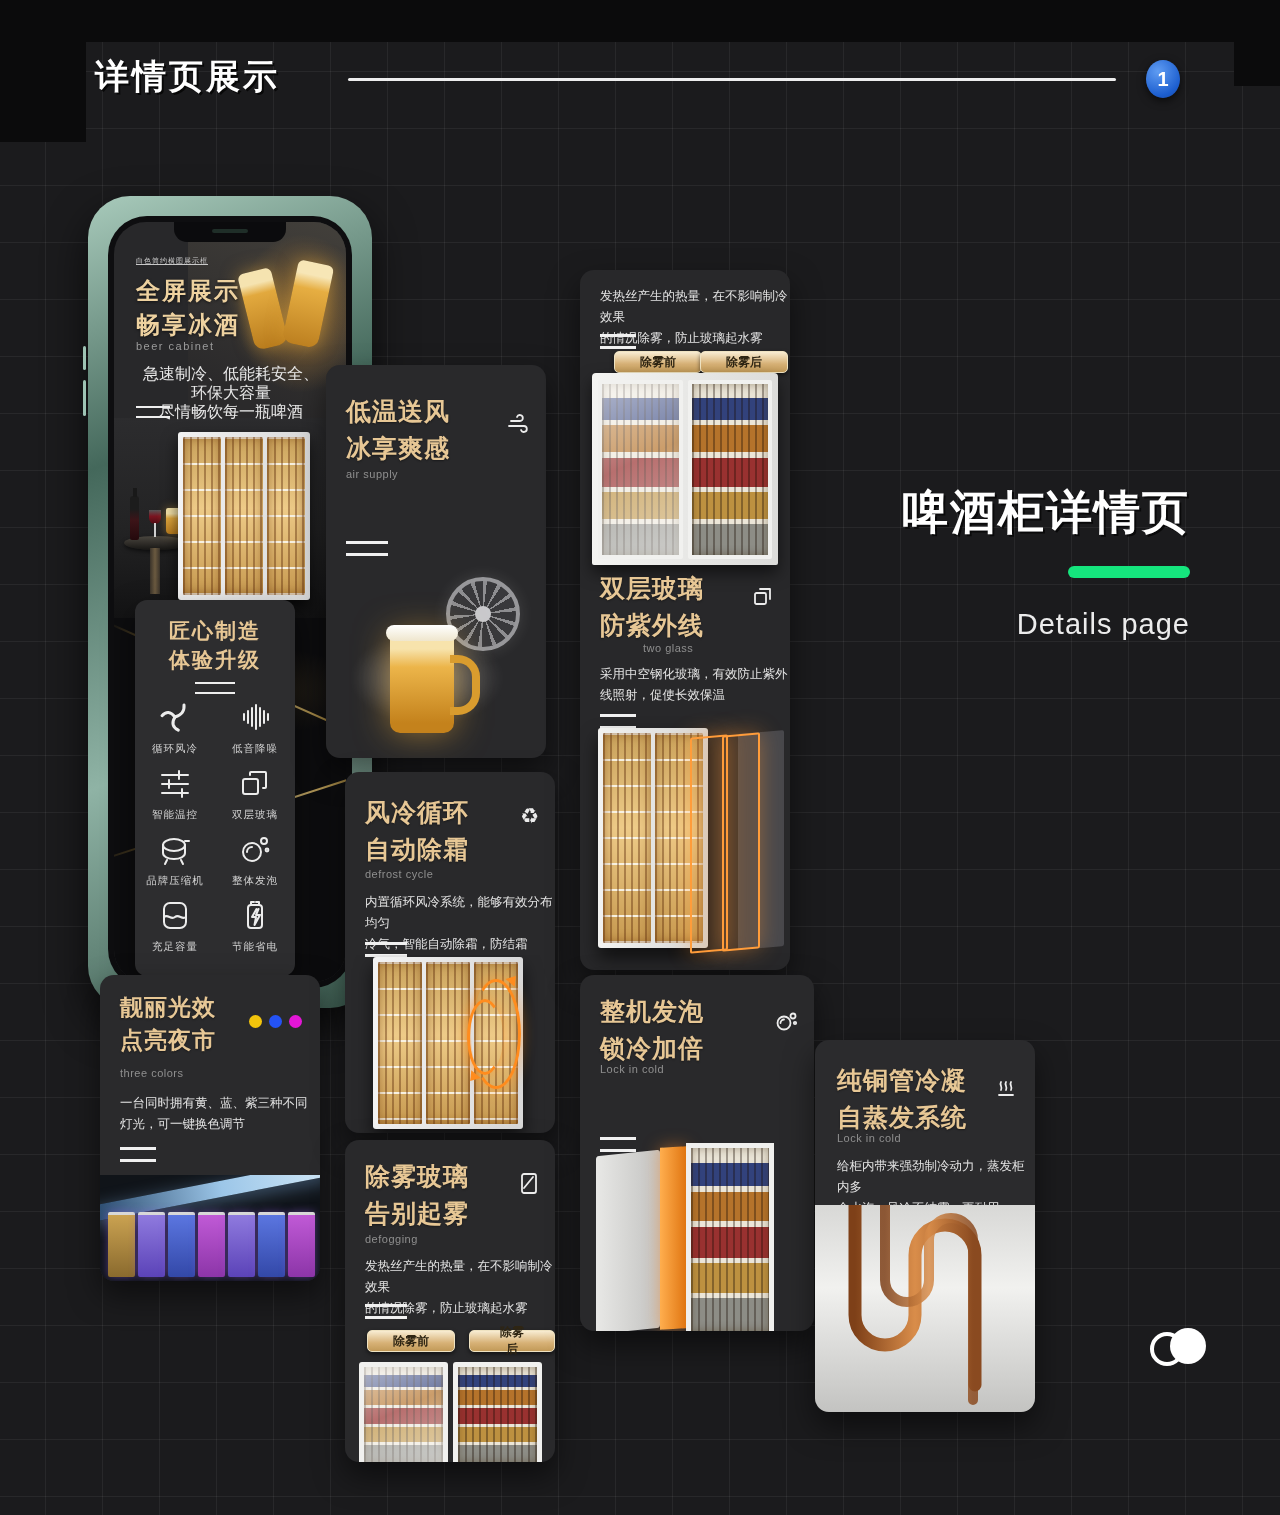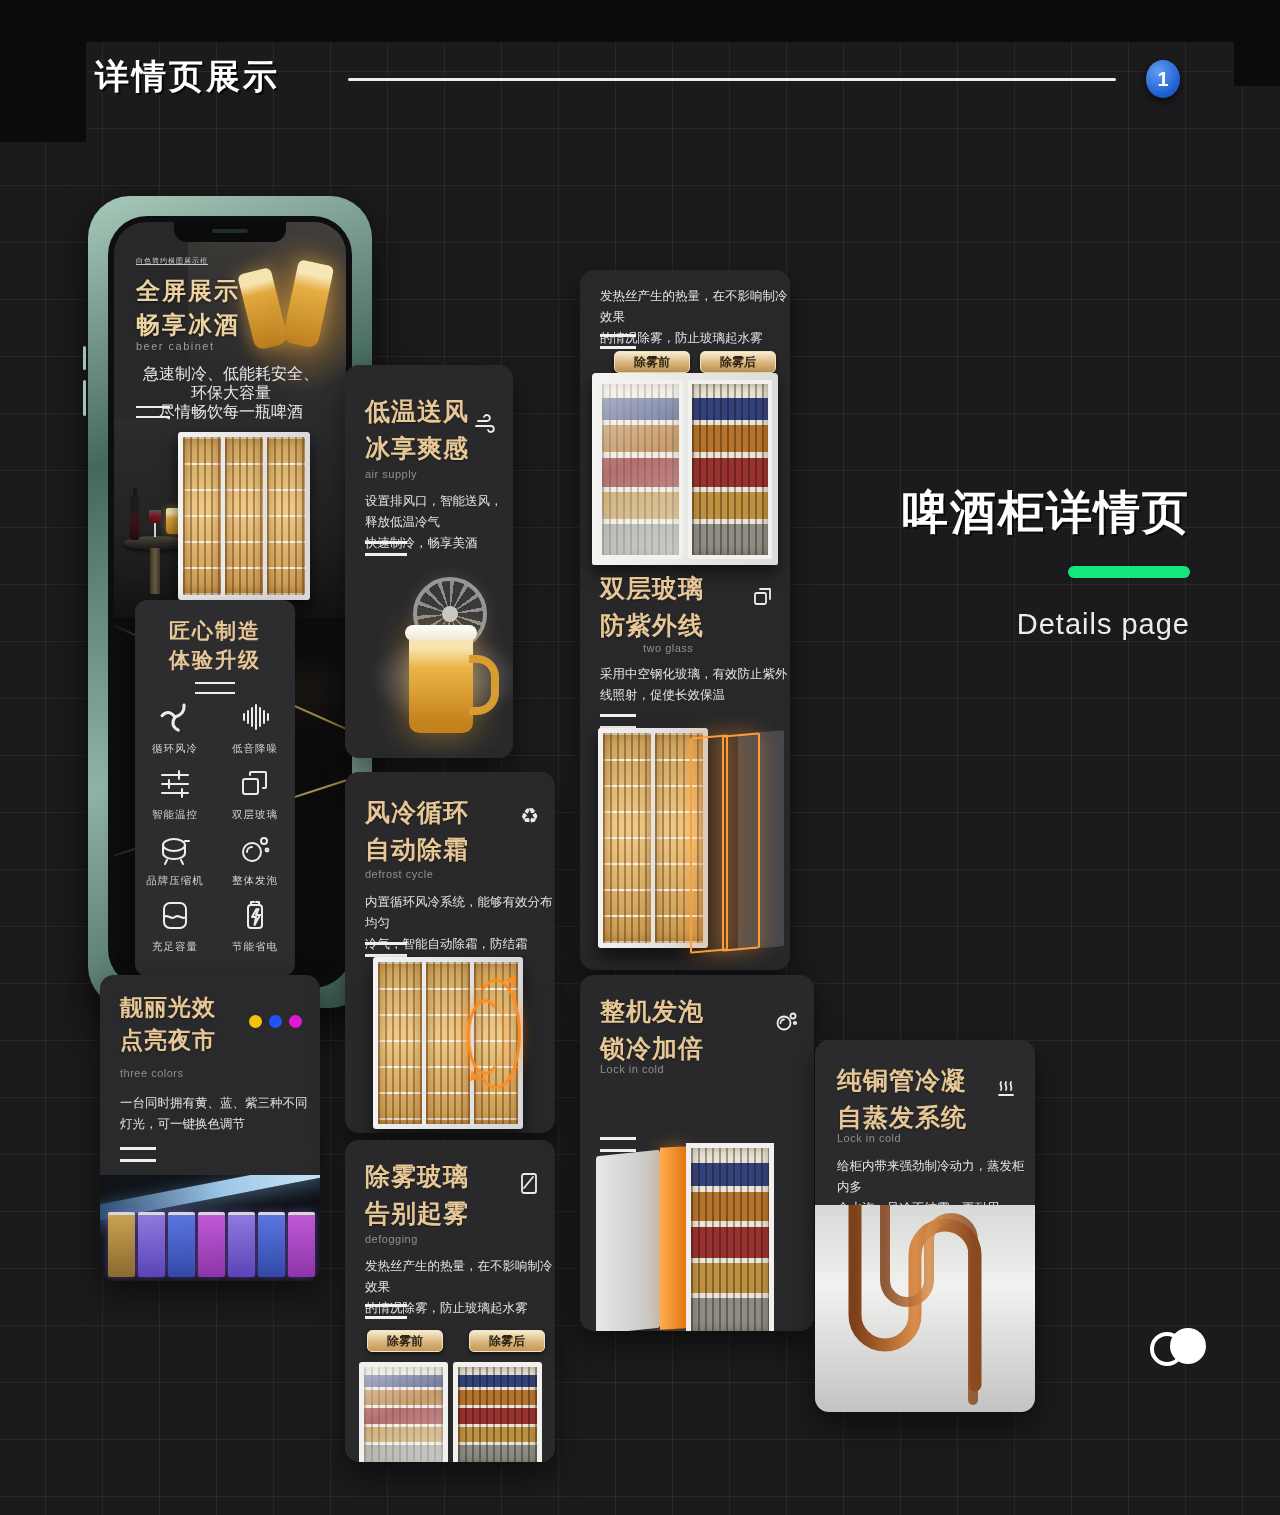--- a/index.html
+++ b/index.html
@@ -26,21 +26,21 @@
   .side-sub{position:absolute;left:890px;top:608px;width:300px;text-align:right;font-size:29px;
     color:#ececec;letter-spacing:1px;}
   
   .panel{position:absolute;background:#2a2a2c;border-radius:14px;box-shadow:0 14px 30px rgba(0,0,0,.5);overflow:hidden;}
   .gtitle{position:absolute;left:20px;color:#e7c795;font-weight:bold;font-size:25px;line-height:37px;
     letter-spacing:1px;text-shadow:0 1px 2px rgba(0,0,0,.4);}
   .sub{position:absolute;left:20px;font-size:11px;color:#8f8f8f;letter-spacing:.5px;}
   .btext{position:absolute;left:20px;font-size:12.5px;line-height:21px;color:#e3e3e3;}
   .eq{position:absolute;left:20px;width:42px;height:9px;border-top:3px solid #f0f0f0;border-bottom:3px solid #f0f0f0;}
   .corner{position:absolute;right:16px;color:#ececec;}
-  .gold-btn{position:absolute;height:22px;padding:0 19px;display:flex;align-items:center;justify-content:center;
+  .gold-btn{position:absolute;height:22px;padding:0 25px;display:flex;align-items:center;justify-content:center;
     background:linear-gradient(180deg,#f8ecd2,#d7b176 60%,#c29a58);border:1px solid #efe3c2;border-radius:5px;
     color:#2e2513;font-size:12px;font-weight:bold;box-shadow:0 2px 4px rgba(0,0,0,.55);cursor:pointer;}
   .scene{position:absolute;left:0;right:0;bottom:0;overflow:hidden;}
   
   .bottles{background:
       repeating-linear-gradient(90deg, rgba(90,40,8,.4) 0 2px, rgba(255,255,255,0) 2px 7px),
       repeating-linear-gradient(180deg, rgba(250,245,232,.95) 0 2px, rgba(0,0,0,0) 2px 26px),
       linear-gradient(180deg,#caa35c,#eecb88 45%,#c79a50);
     box-shadow:inset 0 0 12px rgba(110,55,10,.6);}
   .bottles-multi{background:
@@ -118,21 +118,21 @@
   .l-row{position:absolute;left:8px;bottom:4px;display:flex;gap:3px;}
   .l-fridge{width:27px;height:62px;border-radius:2px;border-top:3px solid #d8d8d8;box-shadow:0 0 8px rgba(140,90,220,.5);}
   .l-fridge:nth-child(1){background:linear-gradient(180deg,#caa251,#8a6a2e);}
   .l-fridge:nth-child(2){background:linear-gradient(180deg,#8f7ade,#5b43b8);}
   .l-fridge:nth-child(3){background:linear-gradient(180deg,#5b76e0,#3348a8);}
   .l-fridge:nth-child(4){background:linear-gradient(180deg,#c05ad6,#8c35a8);}
   .l-fridge:nth-child(5){background:linear-gradient(180deg,#8f7ade,#5b43b8);}
   .l-fridge:nth-child(6){background:linear-gradient(180deg,#5b76e0,#3348a8);}
   .l-fridge:nth-child(7){background:linear-gradient(180deg,#c05ad6,#8c35a8);}
   
-  .air{left:345px;top:365px;width:168px;height:393px;background:#29292b;}
+  .air{left:326px;top:365px;width:220px;height:393px;background:#29292b;}
   .fan{position:absolute;right:26px;top:212px;width:66px;height:66px;border-radius:50%;border:4px solid #97979a;
     background:repeating-conic-gradient(#8d8d90 0 7deg,#38383b 7deg 26deg);box-shadow:0 0 16px rgba(255,255,255,.12);}
   .fan::after{content:"";position:absolute;left:50%;top:50%;transform:translate(-50%,-50%);width:16px;height:16px;
     border-radius:50%;background:#c9c9cc;}
   .mist{position:absolute;left:26px;top:268px;width:150px;height:90px;border-radius:50%;
     background:radial-gradient(closest-side,rgba(255,255,255,.42),rgba(255,255,255,0));filter:blur(4px);}
   .mug2{position:absolute;left:64px;top:268px;width:64px;height:100px;border-radius:5px 5px 10px 10px;
     background:linear-gradient(180deg,#f7e3ac 0 16%,#ecb54a 34%,#c4821c 90%);box-shadow:0 0 34px rgba(240,175,60,.55);}
   .mug2::before{content:"";position:absolute;left:-4px;top:-8px;width:72px;height:16px;border-radius:8px;
     background:linear-gradient(180deg,#ffffff,#efe6cd);}
@@ -345,21 +345,20 @@
     </div>
   </div>
 
   <div class="panel air">
     <div class="gtitle" style="top:28px;"><span>低温送风</span><br><span>冰享爽感</span></div>
     <span class="corner" style="top:48px;"><svg class="icon-svg" width="24" height="22" viewBox="0 0 24 22">
           <path d="M5 8h9a3 3 0 1 0-3-4"></path>
           <path d="M3 13h15a3 3 0 1 1-3 4"></path>
         </svg></span>
     <div class="sub" style="top:103px;">air supply</div>
-    <div class="btext" style="top:126px;"><span>设置排风口，智能送风，释放低温冷气</span><br><span>快速制冷，畅享美酒</span></div>
     <div class="eq" style="top:176px;"></div>
     <div class="fan"></div>
     <div class="mist"></div>
     <div class="mug2"></div>
   </div>
 
   <div class="panel defrost">
     <div class="gtitle" style="top:22px;"><span>风冷循环</span><br><span>自动除霜</span></div>
     <span class="corner" style="top:32px;font-size:21px;">♻</span>
     <div class="sub" style="top:96px;">defrost cycle</div>

